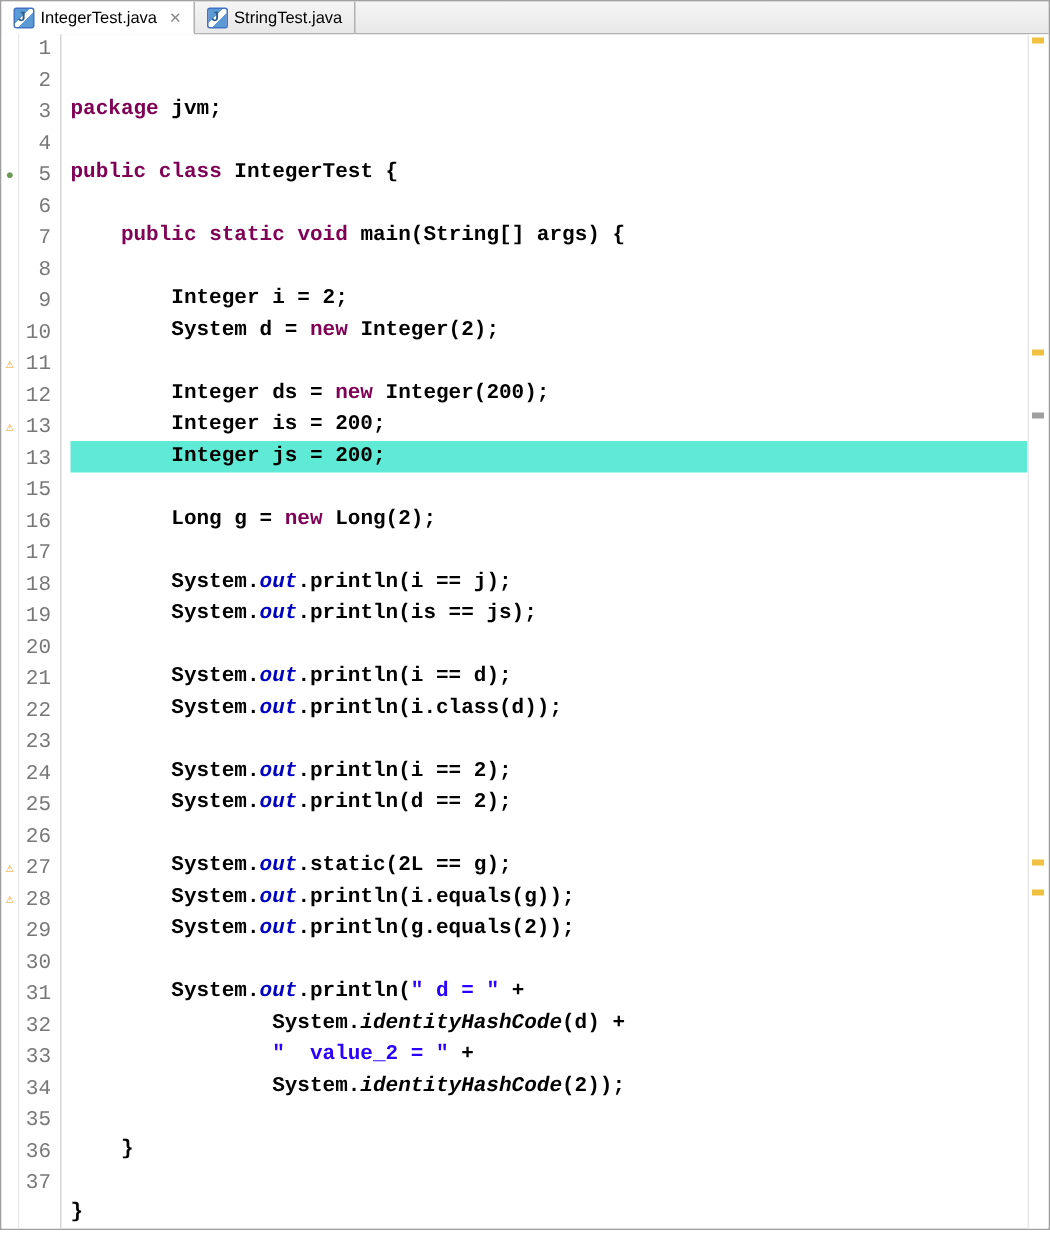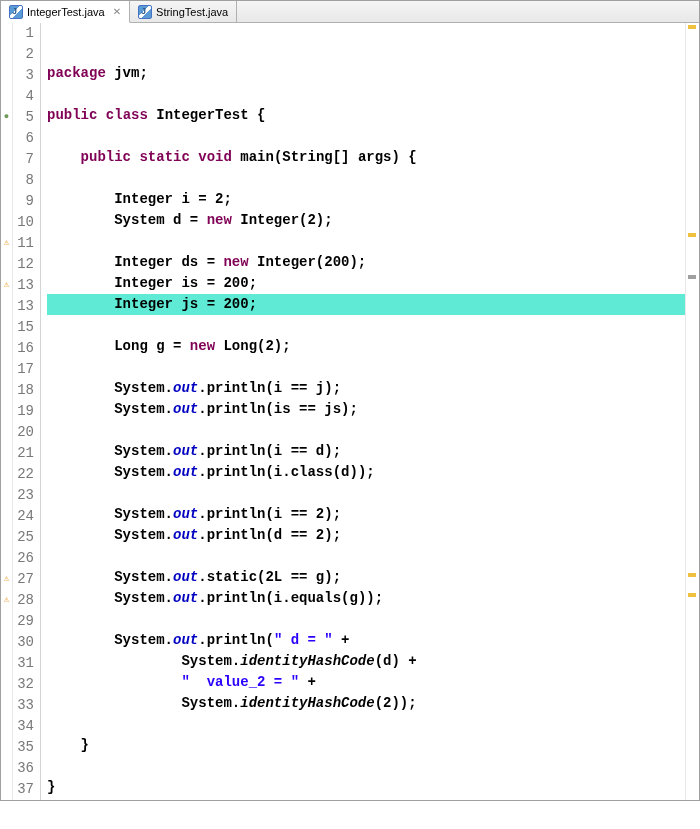--- a/index.html
+++ b/index.html
@@ -230,20 +230,21 @@
       <div class="line"><span class="plain">        System.</span><span class="field">out</span><span class="plain">.println(is == js);</span></div>
       <div class="line"></div>
       <div class="line"><span class="plain">        System.</span><span class="field">out</span><span class="plain">.println(i == d);</span></div>
       <div class="line"><span class="plain">        System.</span><span class="field">out</span><span class="plain">.println(i.class(d));</span></div>
       <div class="line"></div>
       <div class="line"><span class="plain">        System.</span><span class="field">out</span><span class="plain">.println(i == 2);</span></div>
       <div class="line"><span class="plain">        System.</span><span class="field">out</span><span class="plain">.println(d == 2);</span></div>
       <div class="line"></div>
       <div class="line"><span class="plain">        System.</span><span class="field">out</span><span class="plain">.static(2L == g);</span></div>
       <div class="line"><span class="plain">        System.</span><span class="field">out</span><span class="plain">.println(i.equals(g));</span></div>
+      <div class="line"><span class="plain">        System.</span><span class="field">out</span><span class="plain">.println(g.equals(2));</span></div>
       <div class="line"></div>
       <div class="line"><span class="plain">        System.</span><span class="field">out</span><span class="plain">.println(</span><span class="str">" d = "</span><span class="plain"> +</span></div>
       <div class="line"><span class="plain">                System.</span><span class="plain" style="font-style: italic;">identityHashCode</span><span class="plain">(d) +</span></div>
       <div class="line"><span class="plain">                </span><span class="str">"  value_2 = "</span><span class="plain"> +</span></div>
       <div class="line"><span class="plain">                System.</span><span class="plain" style="font-style: italic;">identityHashCode</span><span class="plain">(2));</span></div>
       <div class="line"></div>
       <div class="line"><span class="plain">    }</span></div>
       <div class="line"></div>
       <div class="line"><span class="plain">}</span></div>
     </div>

